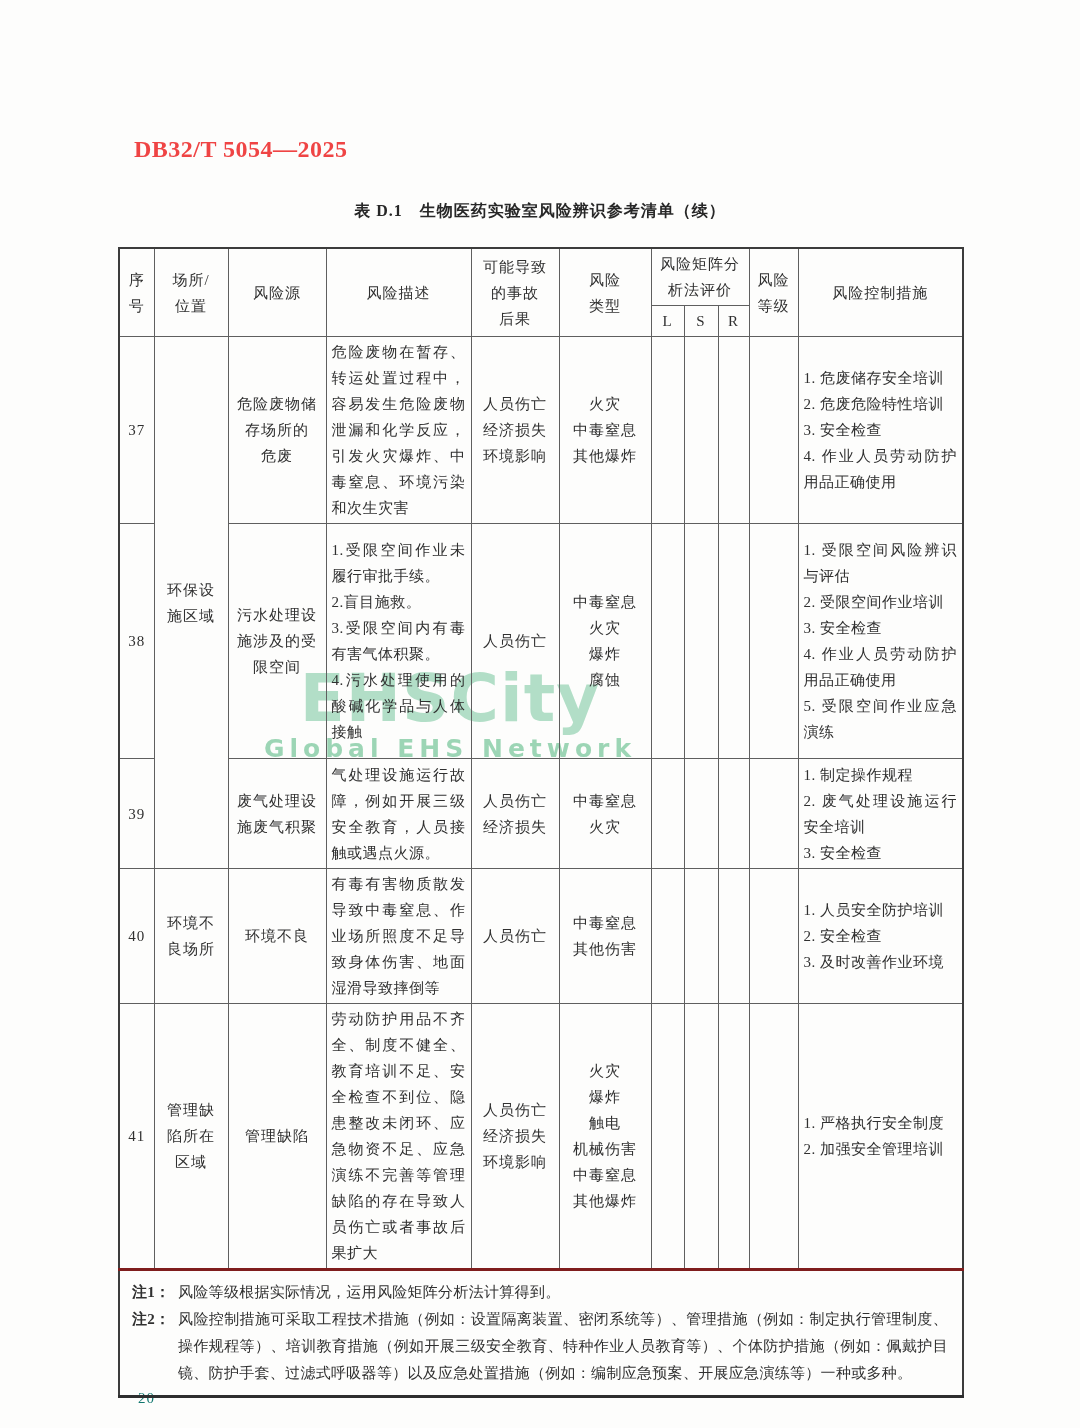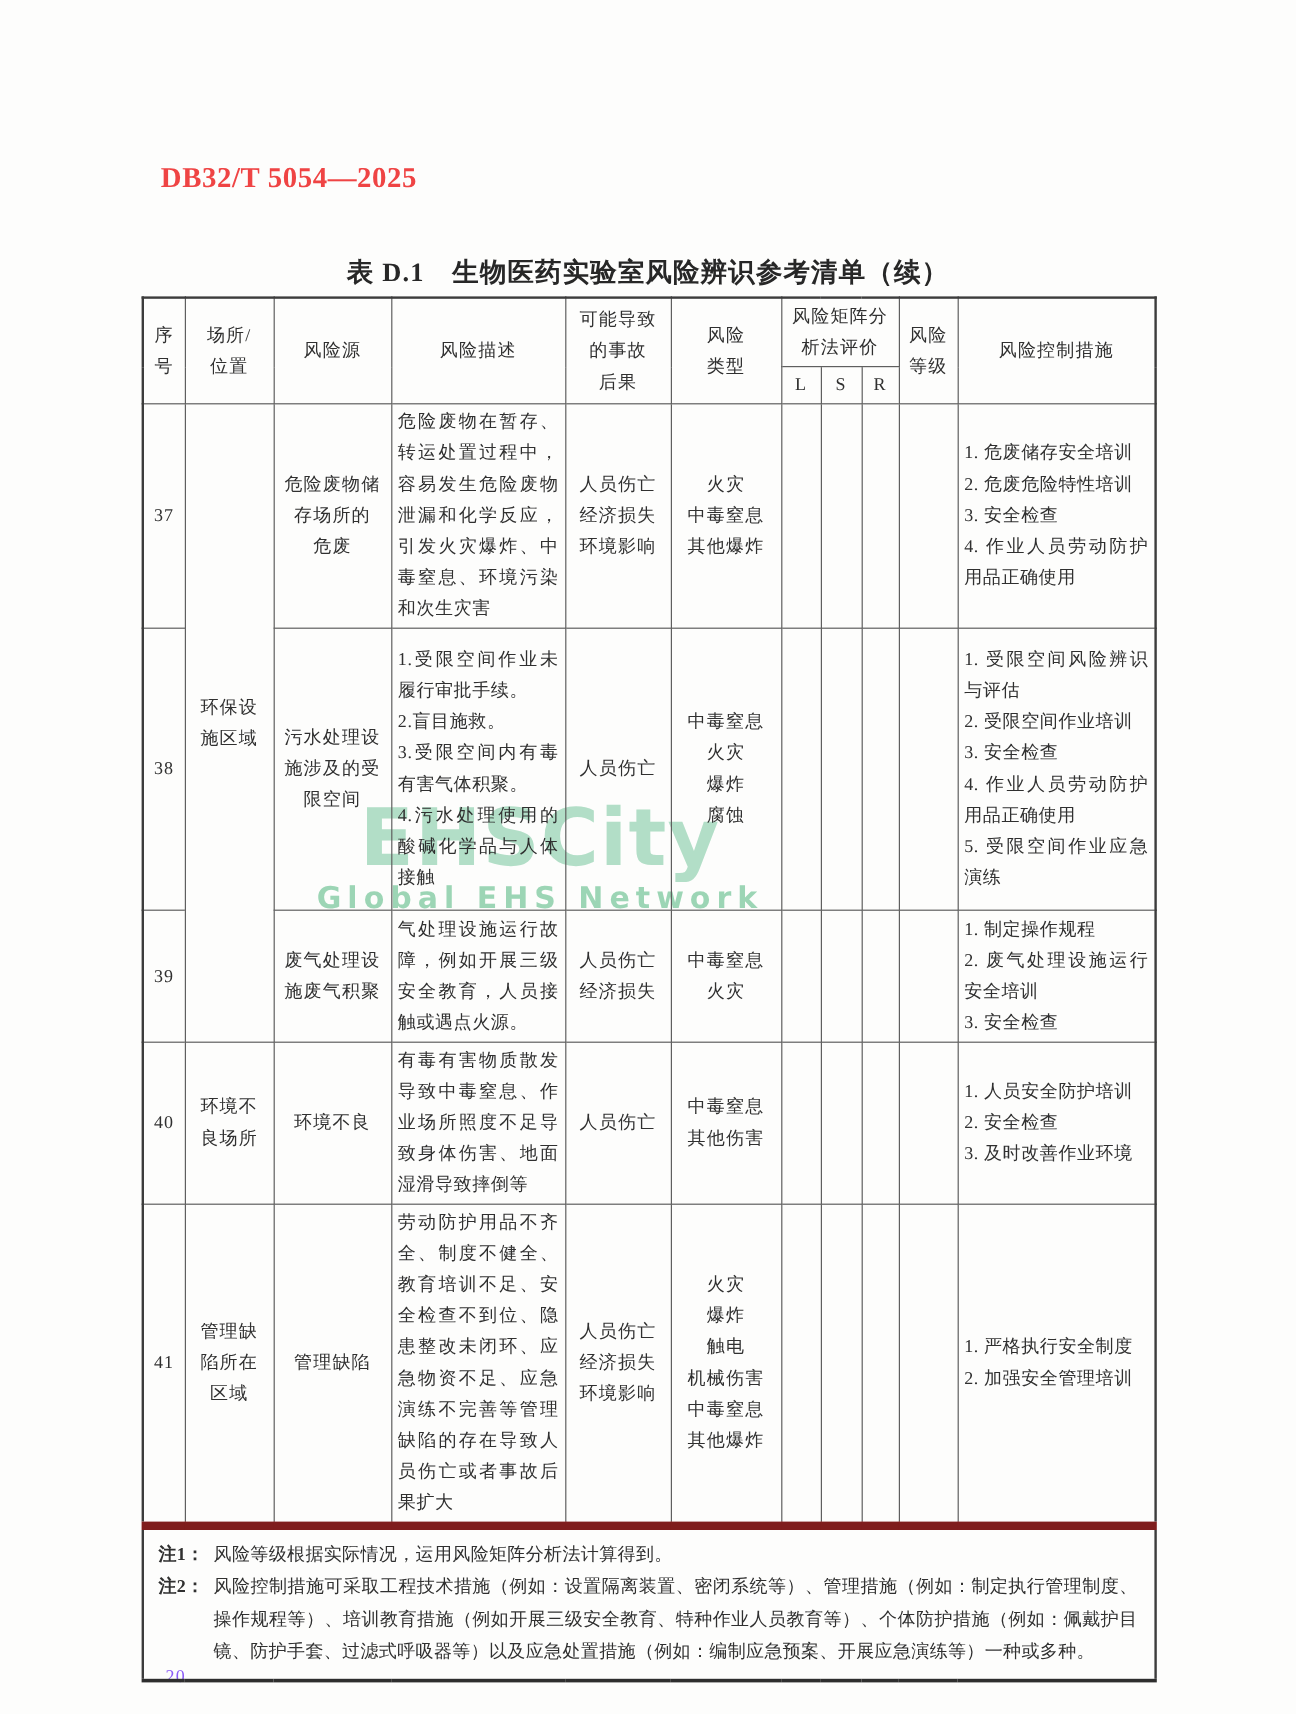--- a/index.html
+++ b/index.html
@@ -11,22 +11,22 @@
     position:relative;
     overflow:hidden;
   }
   .page{position:absolute;inset:0;}
 
   .doc-code{
     position:absolute;left:134px;top:136px;
     font-size:24px;font-weight:bold;letter-spacing:.5px;color:#ef4444;
   }
   .page-title{
-    position:absolute;left:0;top:212px;width:1080px;
-    text-align:center;font-size:22px;font-weight:bold;color:#272727;
+    position:absolute;left:0;top:201px;width:1080px;
+    text-align:center;font-size:16px;font-weight:bold;color:#272727;
     letter-spacing:1px;
   }
 
   
   .watermark{
     position:absolute;left:0;top:666px;width:900px;
     text-align:center;z-index:1;pointer-events:none;
   }
   .wm-big{
     font-family:"DejaVu Sans","Liberation Sans",sans-serif;
@@ -52,32 +52,32 @@
     font-weight:normal;
     padding:2px 5px;
     line-height:26px;
   }
   .risk-table{border:2px solid #3c3c3c;border-bottom:3px solid #2e2e2e;}
   .center{text-align:center;letter-spacing:1px;}
   .pre{white-space:pre-line;}
   .just{text-align:justify;text-align-last:left;letter-spacing:.5px;padding:4px 6px;margin-left:16px;}
   .meas{text-align:justify;text-align-last:left;letter-spacing:.5px;padding:4px 8px;}
   tr.notes-row td{
-    border-top:7px solid #7f1d1d;
+    border-top:3px solid #7f1d1d;
     padding:8px 14px 8px 12px;
     vertical-align:top;
   }
   .note-line{display:flex;line-height:27px;letter-spacing:.3px;}
   .note-label{flex:0 0 46px;font-weight:600;white-space:nowrap;}
   .note-text{flex:1;text-align:justify;}
 
   
   .page-number{
     position:absolute;left:138px;top:1390px;
-    font-size:15px;color:#8b5cf6;letter-spacing:1px;
+    font-size:15px;color:#0f766e;letter-spacing:1px;
   }
   .wechat-badge{
     position:absolute;left:758px;top:1354px;height:54px;
     display:flex;align-items:center;gap:12px;
     font-family:"Liberation Sans","DejaVu Sans",sans-serif;
     font-size:29px;color:#a3a3a3;letter-spacing:1px;
   }
   .wechat-icon{display:block;}
 </style>
 </head>

